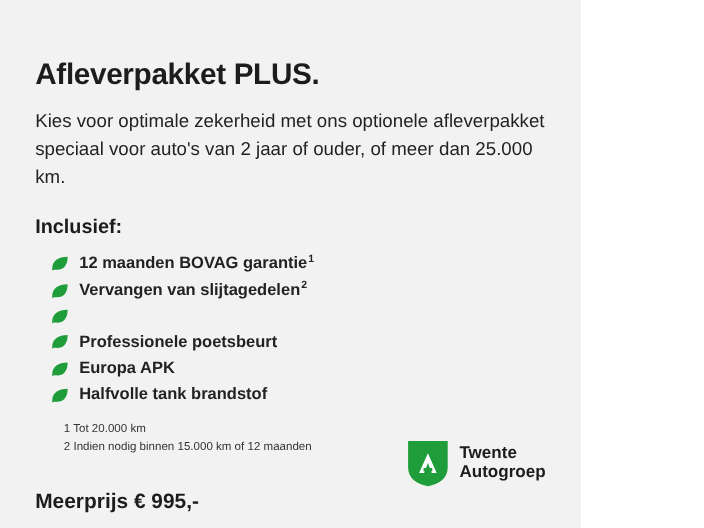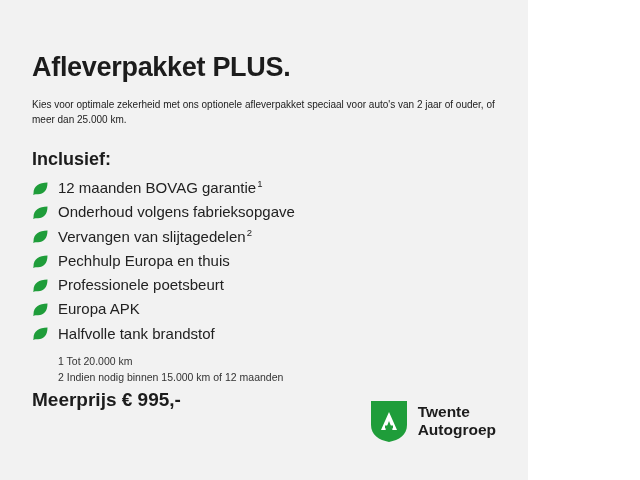--- a/index.html
+++ b/index.html
@@ -29,36 +29,37 @@
   }
   .title {
     font-size: 27px;
     font-weight: bold;
     color: #1c1c1c;
     letter-spacing: -0.3px;
     margin: 0 0 14px 0;
     line-height: 1.15;
   }
   .intro {
-    font-size: 10px;
+    font-size: 17px;
     line-height: 1.5;
     color: #222222;
     margin: 0 0 22px 0;
     max-width: 530px;
   }
   .inclusief {
     font-size: 18px;
     font-weight: bold;
     color: #1c1c1c;
     margin: 0 0 9px 0;
   }
   ul.features {
     list-style: none;
-    margin: 0;
+    margin: 14px;
     padding: 0;
+    font-weight: bold;
   }
   ul.features li {
     display: flex;
     align-items: center;
     margin-bottom: 5.5px;
     font-size: 15px;
     color: #222222;
     line-height: 1.25;
   }
   .leaf {
@@ -76,21 +77,21 @@
     line-height: 0;
     margin-left: 1px;
   }
   .footnotes {
     margin: 11px 0 0 26px;
     font-size: 10.5px;
     color: #333333;
     line-height: 1.5;
   }
   .price {
-    margin-top: 3px;
+    margin-top: 32px;
     font-size: 19px;
     font-weight: bold;
     color: #1c1c1c;
   }
   .logo {
     position: absolute;
     right: 32px;
     bottom: 36px;
     display: flex;
     align-items: center;
@@ -129,37 +130,28 @@
             </svg>
         </span>
         <span class="feat-text"><span>12 maanden BOVAG garantie</span><sup>1</sup></span>
       </li>
       <li>
         <span class="leaf">
           <svg width="17" height="17" viewBox="0 0 17 17">
               <path d="M1.5 13.5 C1.5 6 7 2.5 15.5 2.5 C15.5 11 11 15 4.5 14.2 C3.2 14.0 2.2 14.2 1.2 15.0 Z" fill="#1f9d3a"></path>
             </svg>
         </span>
-        <span class="feat-text"><span>Onderhoud volgens fabrieksopgave</span><sup></sup></span>
-      </li>
-      <li>
-        <span class="leaf">
-          <svg width="17" height="17" viewBox="0 0 17 17">
-              <path d="M1.5 13.5 C1.5 6 7 2.5 15.5 2.5 C15.5 11 11 15 4.5 14.2 C3.2 14.0 2.2 14.2 1.2 15.0 Z" fill="#1f9d3a"></path>
-            </svg>
-        </span>
         <span class="feat-text"><span>Vervangen van slijtagedelen</span><sup>2</sup></span>
       </li>
       <li>
         <span class="leaf">
           <svg width="17" height="17" viewBox="0 0 17 17">
               <path d="M1.5 13.5 C1.5 6 7 2.5 15.5 2.5 C15.5 11 11 15 4.5 14.2 C3.2 14.0 2.2 14.2 1.2 15.0 Z" fill="#1f9d3a"></path>
             </svg>
         </span>
-        <span class="feat-text"><span>Pechhulp Europa en thuis</span><sup></sup></span>
       </li>
       <li>
         <span class="leaf">
           <svg width="17" height="17" viewBox="0 0 17 17">
               <path d="M1.5 13.5 C1.5 6 7 2.5 15.5 2.5 C15.5 11 11 15 4.5 14.2 C3.2 14.0 2.2 14.2 1.2 15.0 Z" fill="#1f9d3a"></path>
             </svg>
         </span>
         <span class="feat-text"><span>Professionele poetsbeurt</span><sup></sup></span>
       </li>
       <li>

